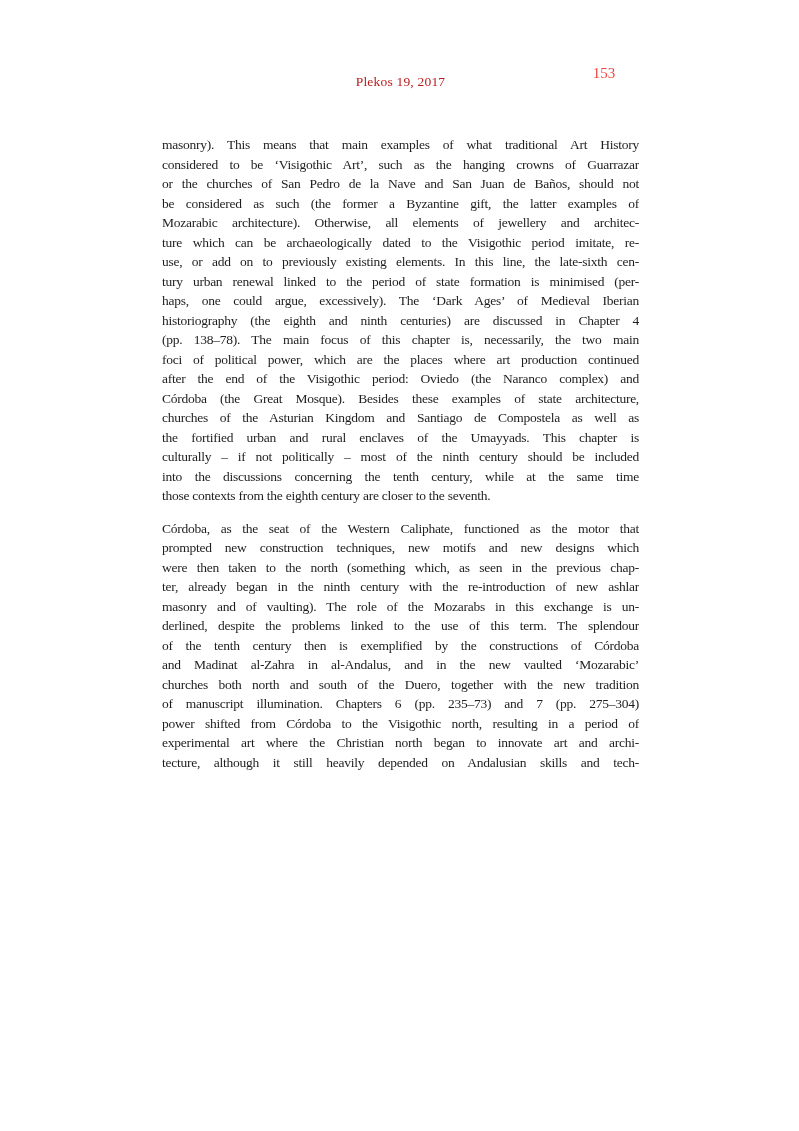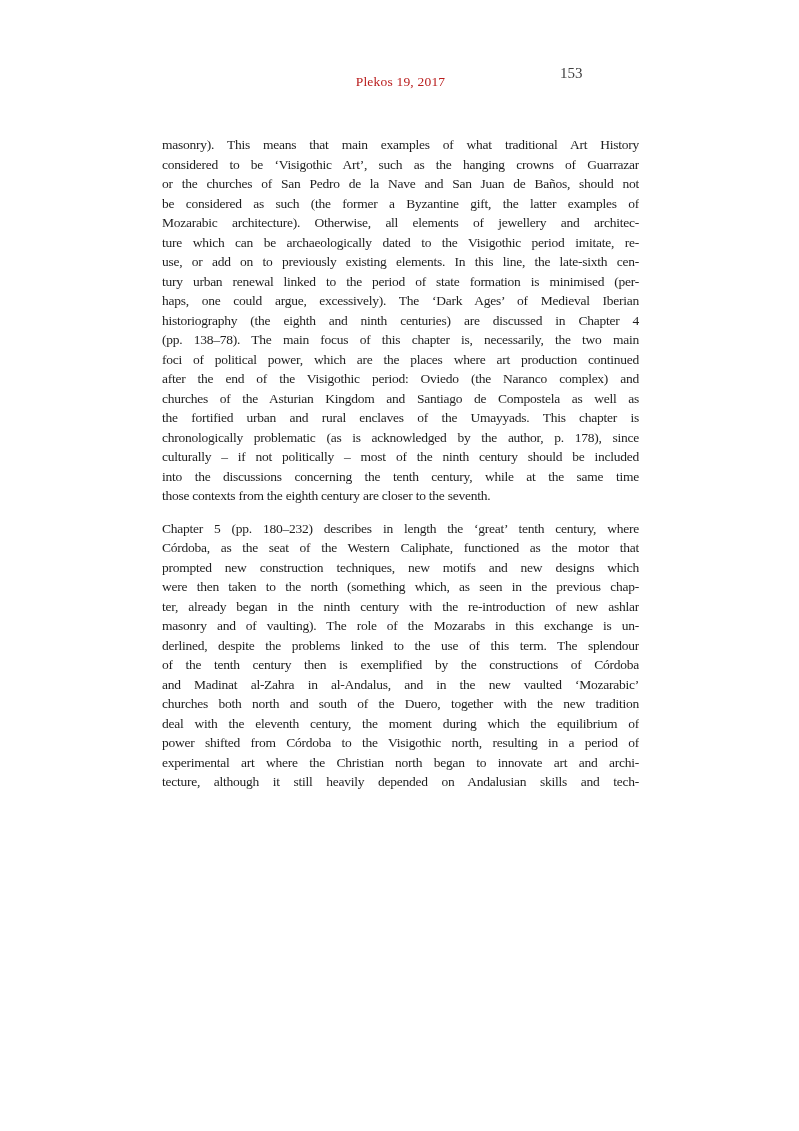--- a/index.html
+++ b/index.html
@@ -28,23 +28,23 @@
     text-align: center;
     font-size: 13.5px;
     letter-spacing: 0.2px;
     color: #b91c1c;
   }
   .page-number {
     position: absolute;
     top: 65px;
     left: 560px;
     width: 88px;
-    text-align: left;
+    text-align: center;
     font-size: 15px;
-    color: #404040;
+    color: #ef4444;
   }
   .body-text {
     position: absolute;
     top: 135px;
     left: 162px;
     width: 477px;
     font-size: 13.5px;
     letter-spacing: -0.25px;
   }
   .para {
@@ -76,37 +76,36 @@
         <div class="line">be considered as such (the former a Byzantine gift, the latter examples of</div>
         <div class="line">Mozarabic architecture). Otherwise, all elements of jewellery and architec-</div>
         <div class="line">ture which can be archaeologically dated to the Visigothic period imitate, re-</div>
         <div class="line">use, or add on to previously existing elements. In this line, the late-sixth cen-</div>
         <div class="line">tury urban renewal linked to the period of state formation is minimised (per-</div>
         <div class="line">haps, one could argue, excessively). The ‘Dark Ages’ of Medieval Iberian</div>
         <div class="line">historiography (the eighth and ninth centuries) are discussed in Chapter 4</div>
         <div class="line">(pp. 138–78). The main focus of this chapter is, necessarily, the two main</div>
         <div class="line">foci of political power, which are the places where art production continued</div>
         <div class="line">after the end of the Visigothic period: Oviedo (the Naranco complex) and</div>
+        <div class="line">Córdoba (the Great Mosque). Besides these examples of state architecture,</div>
         <div class="line">churches of the Asturian Kingdom and Santiago de Compostela as well as</div>
         <div class="line">the fortified urban and rural enclaves of the Umayyads. This chapter is</div>
-        <div class="line">chronologically problematic (as is acknowledged by the author, p. 178), since</div>
         <div class="line">culturally – if not politically – most of the ninth century should be included</div>
         <div class="line">into the discussions concerning the tenth century, while at the same time</div>
         <div class="line last">those contexts from the eighth century are closer to the seventh.</div>
       </div>
       <div class="para">
-        <div class="line">Chapter 5 (pp. 180–232) describes in length the ‘great’ tenth century, where</div>
         <div class="line">Córdoba, as the seat of the Western Caliphate, functioned as the motor that</div>
         <div class="line">prompted new construction techniques, new motifs and new designs which</div>
         <div class="line">were then taken to the north (something which, as seen in the previous chap-</div>
         <div class="line">ter, already began in the ninth century with the re-introduction of new ashlar</div>
         <div class="line">masonry and of vaulting). The role of the Mozarabs in this exchange is un-</div>
         <div class="line">derlined, despite the problems linked to the use of this term. The splendour</div>
         <div class="line">of the tenth century then is exemplified by the constructions of Córdoba</div>
         <div class="line">and Madinat al-Zahra in al-Andalus, and in the new vaulted ‘Mozarabic’</div>
         <div class="line">churches both north and south of the Duero, together with the new tradition</div>
-        <div class="line">deal with the eleventh century, the moment during which the equilibrium of</div>
+        <div class="line">of manuscript illumination. Chapters 6 (pp. 235–73) and 7 (pp. 275–304)</div>
         <div class="line">power shifted from Córdoba to the Visigothic north, resulting in a period of</div>
         <div class="line">experimental art where the Christian north began to innovate art and archi-</div>
         <div class="line">tecture, although it still heavily depended on Andalusian skills and tech-</div>
       </div>
     </div>
 </div>
 
 </body></html>

